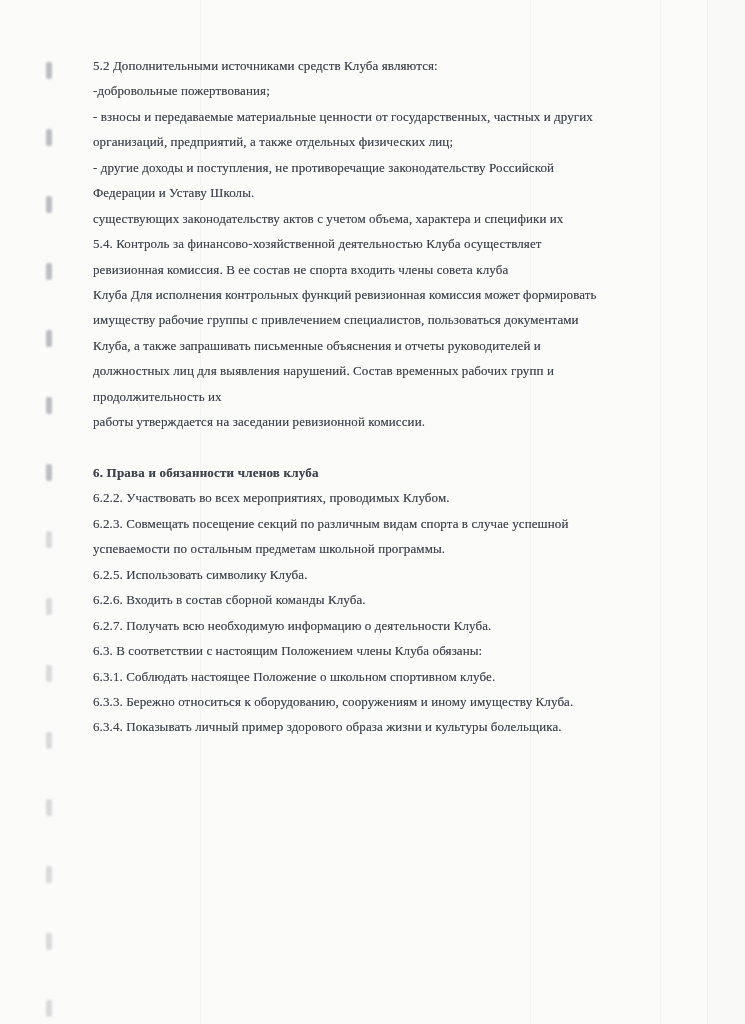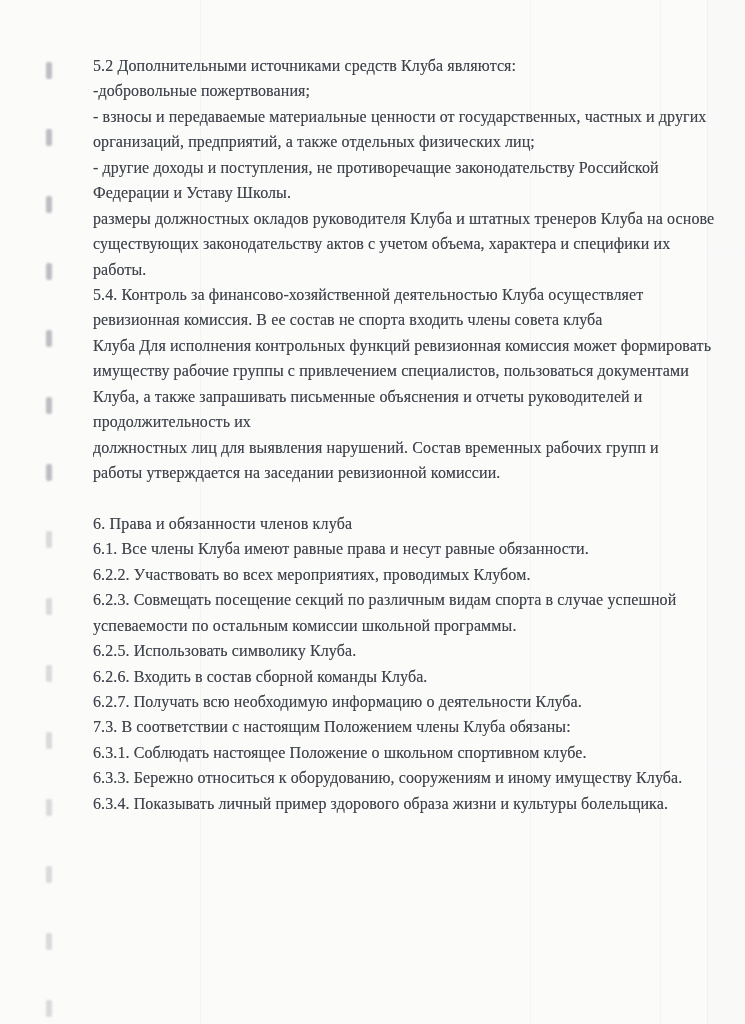--- a/index.html
+++ b/index.html
@@ -28,30 +28,30 @@
     background-repeat: no-repeat;
     background-size: 1px 1024px, 1px 1024px, 1px 1024px, 1px 1024px, 38px 1024px;
     background-position: 200px 0, 530px 0, 660px 0, 707px 0, 707px 0;
   }
   .content {
     position: absolute;
     left: 93px;
     top: 53px;
   }
   .line {
-    font-size: 16px;
+    font-size: 13px;
     line-height: 25.45px;
     height: 25.45px;
     white-space: nowrap;
     color: var(--ink, #40444d);
     text-shadow: 0 0 0.5px rgba(64, 68, 77, 0.55);
     letter-spacing: 0.1px;
   }
   .line.bold {
-    font-weight: normal;
+    font-weight: bold;
     letter-spacing: 0.2px;
   }
   .edge-mark {
     position: absolute;
     left: 46px;
     width: 6px;
     height: 17px;
     background: rgba(88, 93, 104, 0.38);
     filter: blur(1.1px);
     border-radius: 2px;
@@ -78,37 +78,34 @@
     <div class="edge-mark" style="top: 933px; opacity: 0.55;"></div>
     <div class="edge-mark" style="top: 1000px; opacity: 0.55;"></div>
   </div>
 <div class="content" id="content">
     <div class="line">5.2 Дополнительными источниками средств Клуба являются:</div>
     <div class="line">-добровольные пожертвования;</div>
     <div class="line">- взносы и передаваемые материальные ценности от государственных, частных и других</div>
     <div class="line">организаций, предприятий, а также отдельных физических лиц;</div>
     <div class="line">- другие доходы и поступления, не противоречащие законодательству Российской</div>
     <div class="line">Федерации и Уставу Школы.</div>
-    <div class="line">размеры должностных окладов руководителя Клуба и штатных тренеров Клуба на основе</div>
     <div class="line">существующих законодательству актов с учетом объема, характера и специфики их</div>
-    <div class="line">работы.</div>
     <div class="line">5.4. Контроль за финансово-хозяйственной деятельностью Клуба осуществляет</div>
     <div class="line">ревизионная комиссия. В ее состав не спорта входить члены совета клуба</div>
     <div class="line">Клуба Для исполнения контрольных функций ревизионная комиссия может формировать</div>
     <div class="line">имуществу рабочие группы с привлечением специалистов, пользоваться документами</div>
     <div class="line">Клуба, а также запрашивать письменные объяснения и отчеты руководителей и</div>
+    <div class="line">должностных лиц для выявления нарушений. Состав временных рабочих групп и</div>
     <div class="line">продолжительность их</div>
-    <div class="line">должностных лиц для выявления нарушений. Состав временных рабочих групп и</div>
     <div class="line">работы утверждается на заседании ревизионной комиссии.</div>
     <div class="line"></div>
     <div class="line bold">6. Права и обязанности членов клуба</div>
-    <div class="line">6.1. Все члены Клуба имеют равные права и несут равные обязанности.</div>
     <div class="line">6.2.2. Участвовать во всех мероприятиях, проводимых Клубом.</div>
     <div class="line">6.2.3. Совмещать посещение секций по различным видам спорта в случае успешной</div>
-    <div class="line">успеваемости по остальным комиссии школьной программы.</div>
+    <div class="line">успеваемости по остальным предметам школьной программы.</div>
     <div class="line">6.2.5. Использовать символику Клуба.</div>
     <div class="line">6.2.6. Входить в состав сборной команды Клуба.</div>
     <div class="line">6.2.7. Получать всю необходимую информацию о деятельности Клуба.</div>
-    <div class="line">7.3. В соответствии с настоящим Положением члены Клуба обязаны:</div>
+    <div class="line">6.3. В соответствии с настоящим Положением члены Клуба обязаны:</div>
     <div class="line">6.3.1. Соблюдать настоящее Положение о школьном спортивном клубе.</div>
     <div class="line">6.3.3. Бережно относиться к оборудованию, сооружениям и иному имуществу Клуба.</div>
     <div class="line">6.3.4. Показывать личный пример здорового образа жизни и культуры болельщика.</div>
   </div>
 
 </body></html>

